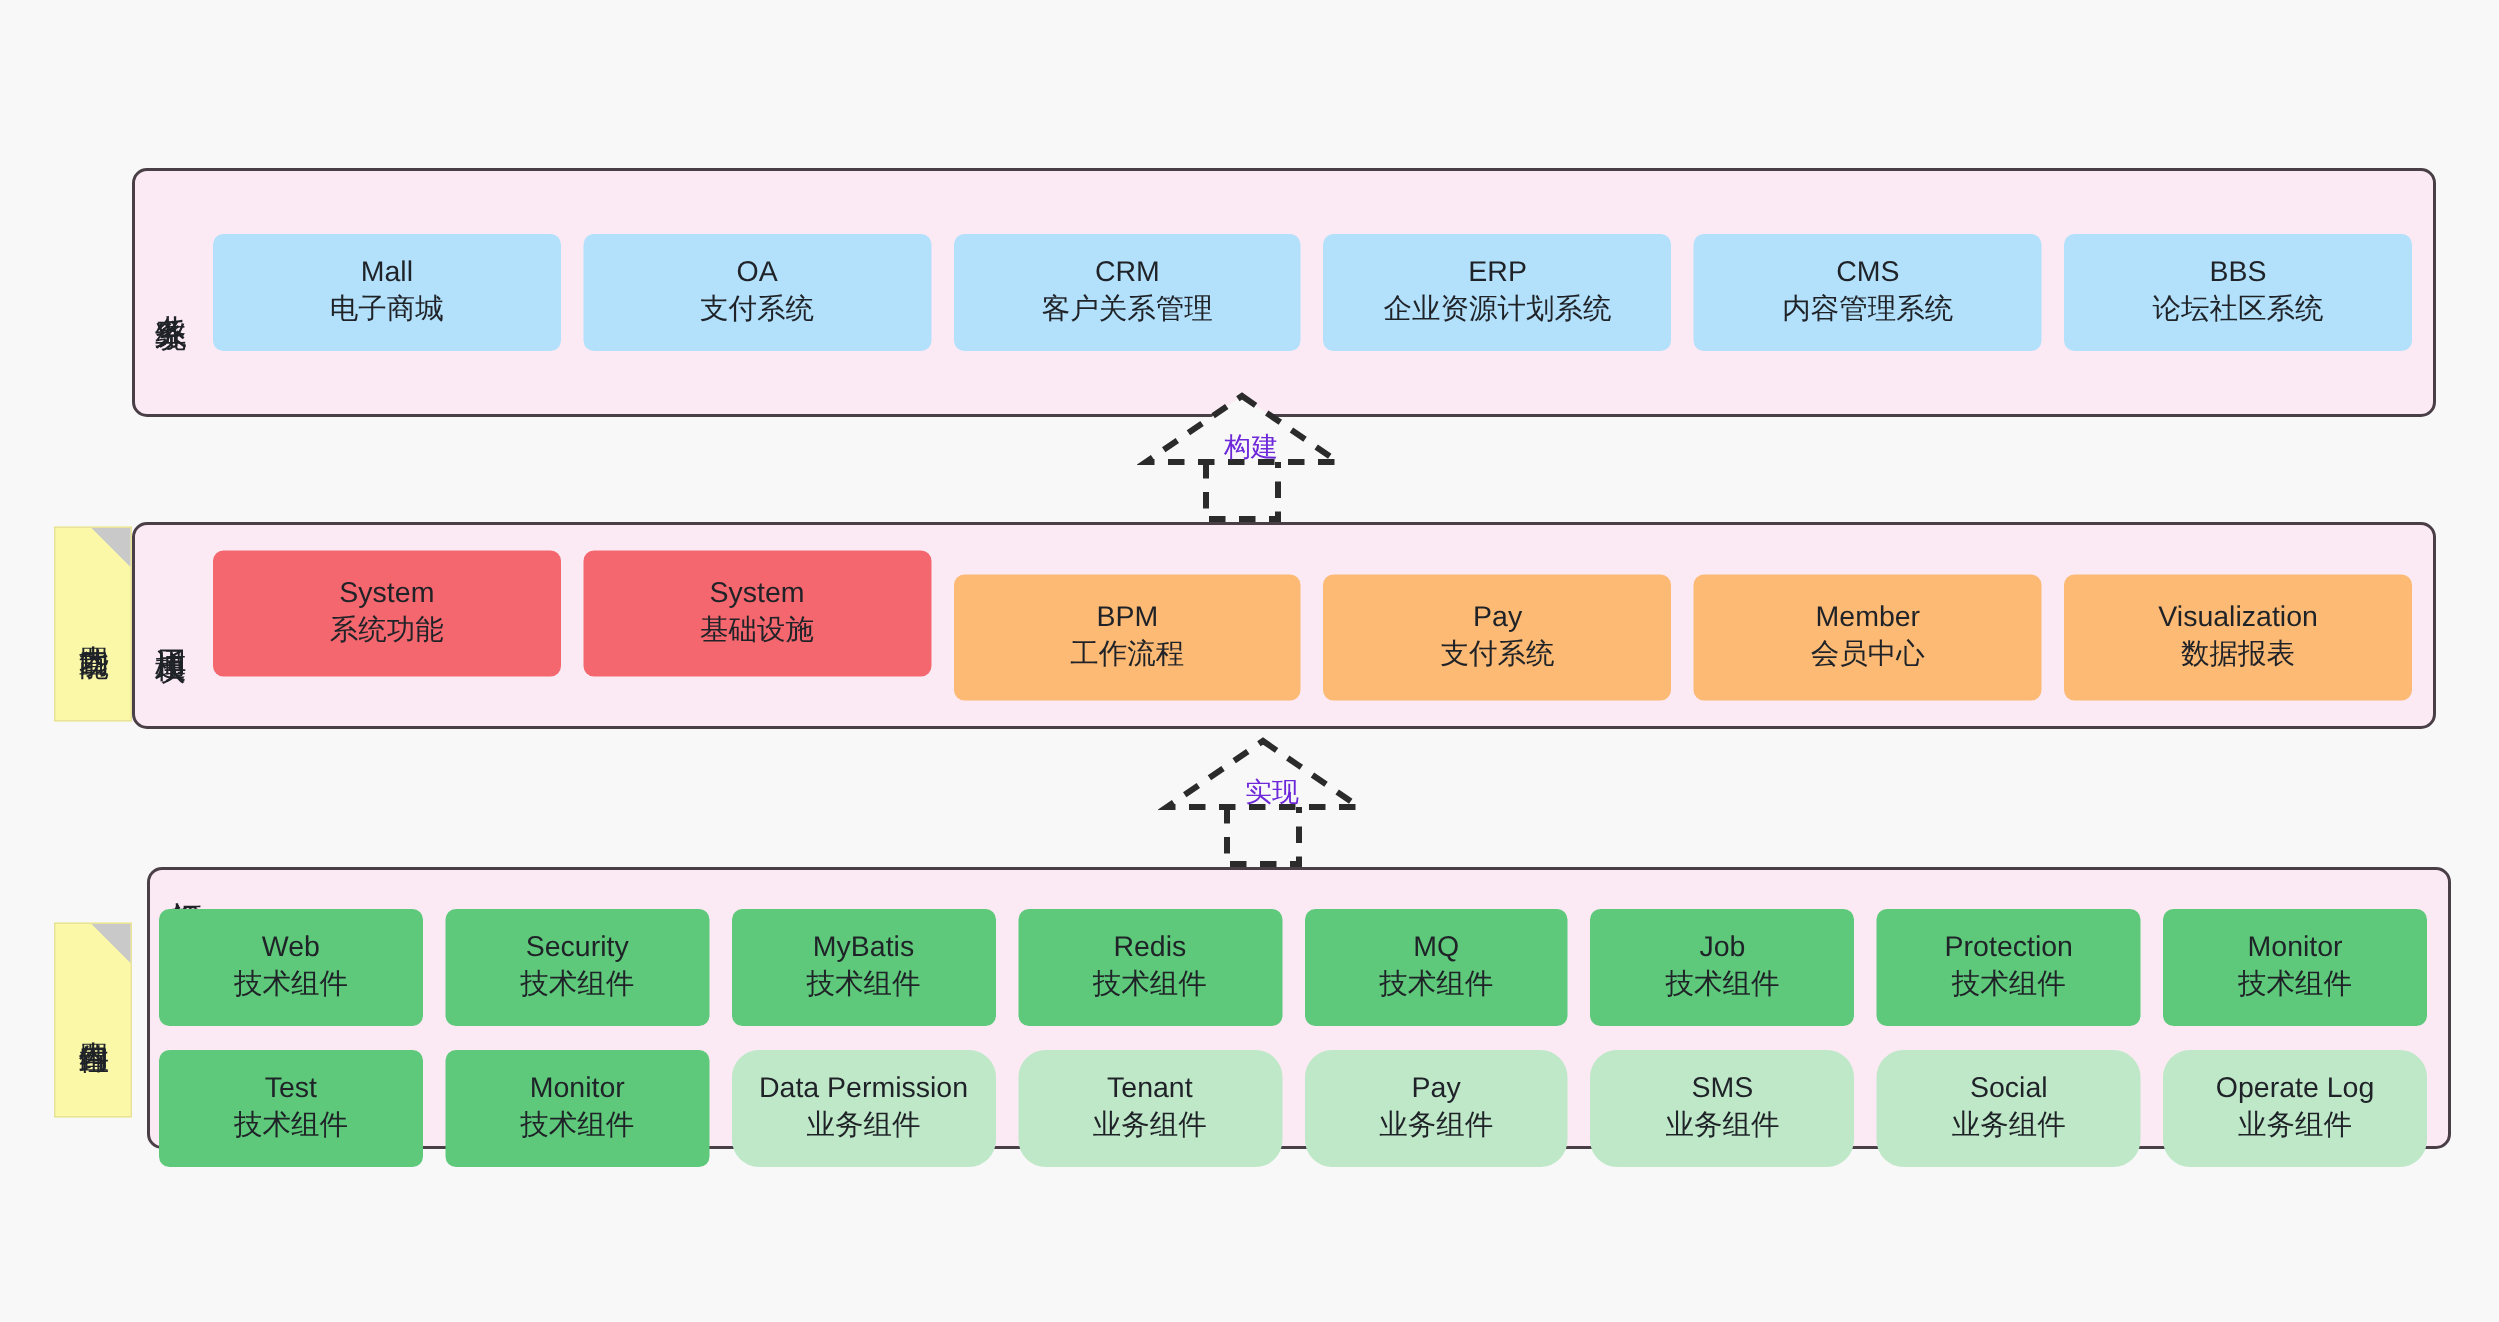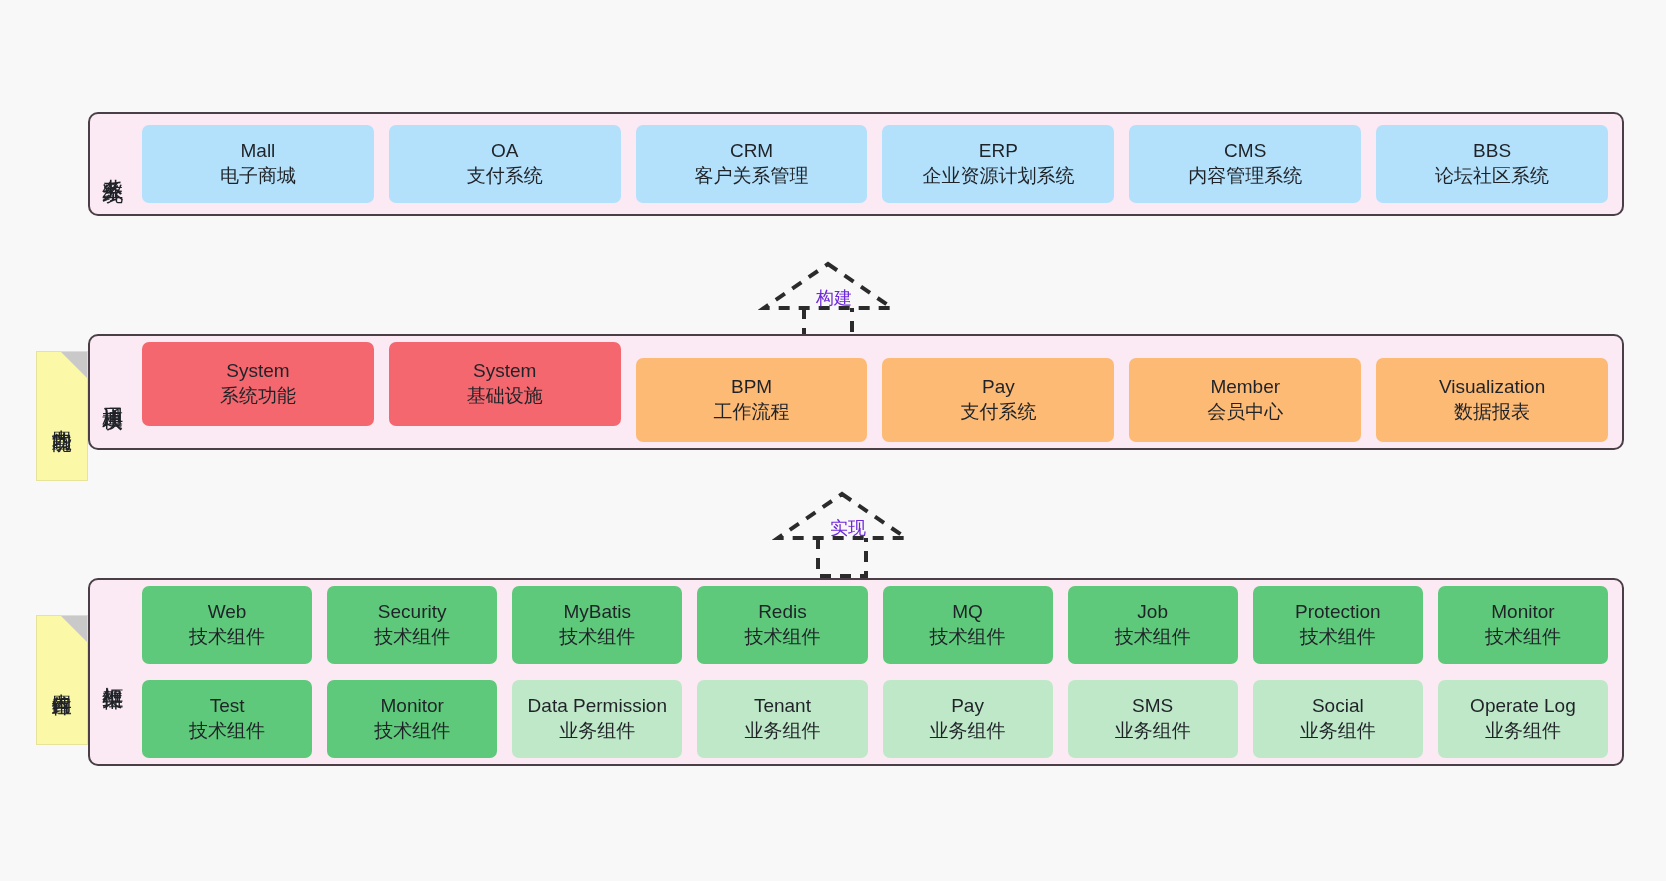--- a/index.html
+++ b/index.html
@@ -75,21 +75,21 @@
   .cell .l2 { display: block; }
 
   .h-sys   { height: 78px; }
   .h-mod   { height: 84px; }
   .h-comp  { height: 78px; }
 
   .c-blue       { background: #b3e0fb; }
   .c-red        { background: #f4676e; }
   .c-pink       { background: #fdba74; margin-top: 16px; }
   .c-green      { background: #5ec97a; }
-  .c-greenlight { background: #bfe8c8; }
+  .c-greenlight { background: #bfe8c8; border-radius: 18px; }
 
   
   .note {
     position: absolute;
     box-sizing: border-box;
     background: #fbf8a8;
     color: #1f2328;
     font-size: 20px;
     letter-spacing: 1px;
     line-height: 1.12;
@@ -122,21 +122,21 @@
     color: #6d28d9;
     background: transparent;
     white-space: nowrap;
   }
 </style>
 </head>
 <body>
 
 <div id="canvas">
 
-  <div class="band" id="band-business" style="left:88px; top:112px; width:1536px; height:104px;">
+  <div class="band" id="band-business" style="left:88px; top:112px; width:1536px; height:166px;">
     <div class="band-title">业务系统</div>
     <div class="band-body">
       <div class="band-row" id="row-business">
           <div class="cell h-sys c-blue">
             <span class="l1">Mall</span>
             <span class="l2">电子商城</span>
           </div>
           <div class="cell h-sys c-blue">
             <span class="l1">OA</span>
             <span class="l2">支付系统</span>
@@ -169,21 +169,21 @@
       <path d="M46,50 L46,88 L94,88 L94,50" fill="none" stroke="#2b2b2b" stroke-width="4" stroke-dasharray="11,9"></path>
     </svg>
     <div class="arrow-label" style="left:58px; top:28px;">构建</div>
   </div>
 
   <div class="note" style="left:36px; top:351px; width:52px; height:130px;">
     <span class="fold"></span>
     <span>内置功能</span>
   </div>
 
-  <div class="band" id="band-modules" style="left:88px; top:334px; width:1536px; height:116px;">
+  <div class="band" id="band-modules" style="left:88px; top:348px; width:1536px; height:138px;">
     <div class="band-title">通用模块</div>
     <div class="band-body">
       <div class="band-row" id="row-modules">
           <div class="cell h-mod c-red">
             <span class="l1">System</span>
             <span class="l2">系统功能</span>
           </div>
           <div class="cell h-mod c-red">
             <span class="l1">System</span>
             <span class="l2">基础设施</span>
@@ -214,21 +214,21 @@
       <path d="M46,50 L46,88 L94,88 L94,50" fill="none" stroke="#2b2b2b" stroke-width="4" stroke-dasharray="11,9"></path>
     </svg>
     <div class="arrow-label" style="left:58px; top:28px;">实现</div>
   </div>
 
   <div class="note" style="left:36px; top:615px; width:52px; height:130px;">
     <span class="fold"></span>
     <span>内置组件</span>
   </div>
 
-  <div class="band" id="band-components" style="left:88px; top:578px; width:1536px; height:188px;">
+  <div class="band" id="band-components" style="left:98px; top:578px; width:1536px; height:188px;flex-direction:column;">
     <div class="band-title">框架组件</div>
     <div class="band-body">
       <div class="band-row" id="row-components-1">
           <div class="cell h-comp c-green">
             <span class="l1">Web</span>
             <span class="l2">技术组件</span>
           </div>
           <div class="cell h-comp c-green">
             <span class="l1">Security</span>
             <span class="l2">技术组件</span>

